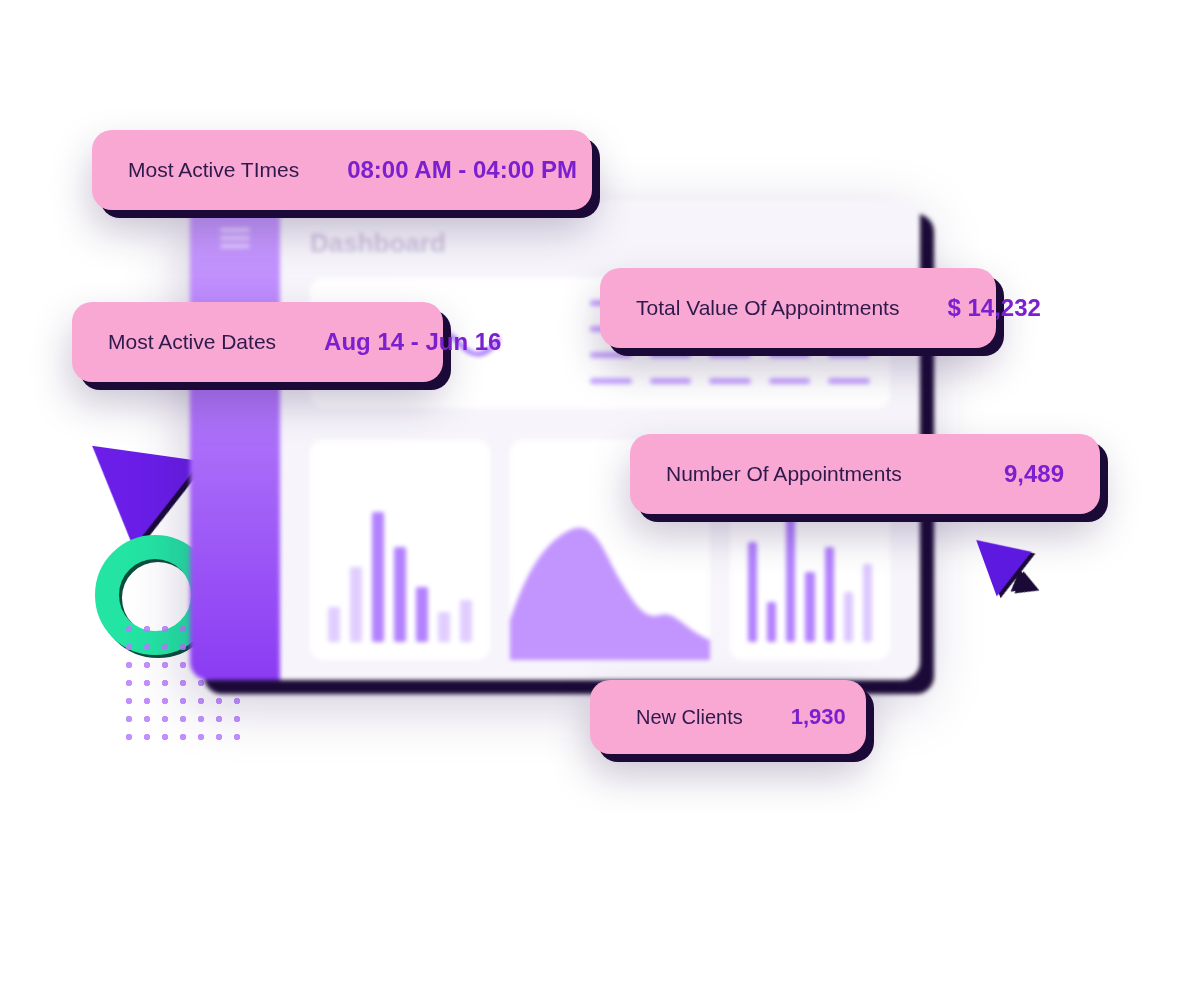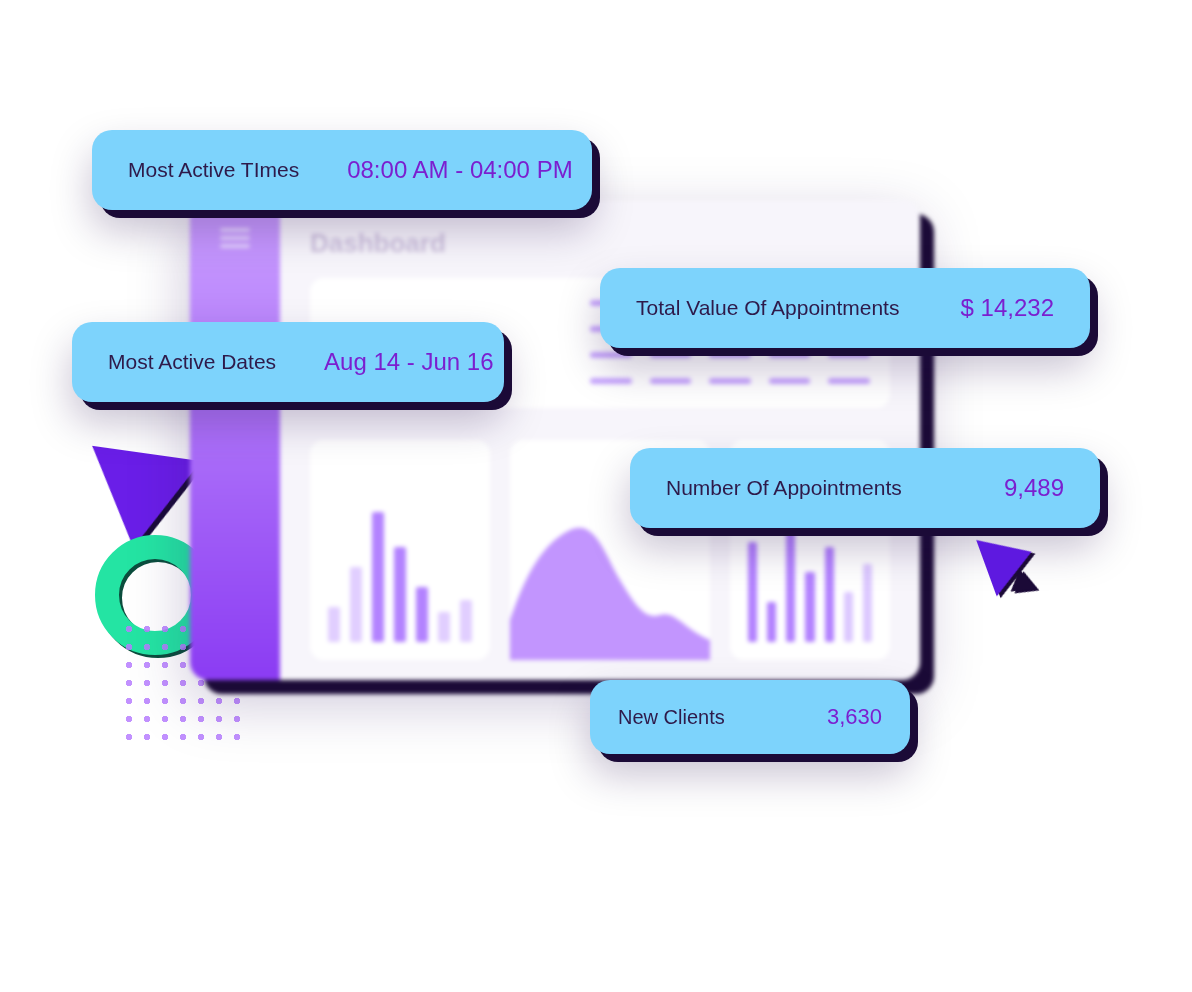--- a/index.html
+++ b/index.html
@@ -82,33 +82,33 @@
   .p1 .bars span:nth-child(4){height:95px}
   .p1 .bars span:nth-child(5){height:55px}
   .p1 .bars span:nth-child(6){height:30px;background:#E1CEFF}
   .p1 .bars span:nth-child(7){height:42px;background:#E1CEFF}
 
   .area { position: absolute; left: 0; bottom: 0; width: 100%; height: 160px; }
   .area svg path { fill: #B37BFE; opacity: 0.8; }
 
   
   .card {
-    position: absolute; background: #7dd3fc; border-radius: 20px;
+    position: absolute; background: #f9a8d4; border-radius: 20px;
     box-shadow: 8px 8px 0 #1B0A37, 0 20px 40px rgba(30,8,70,0.25);
     display: flex; align-items: center; justify-content: space-between;
     padding: 0 36px; gap: 48px;
   }
   .card .label { font-size: 21px; font-weight: 500; color: #2E1A4A; white-space: nowrap; }
-  .card .value { font-size: 24px; font-weight: 400; color: #7B1FCF; white-space: nowrap; }
+  .card .value { font-size: 24px; font-weight: 700; color: #7B1FCF; white-space: nowrap; }
 
   .card.c-times  { left: 92px;  top: 130px; width: 500px; height: 80px; }
-  .card.c-dates  { left: 72px;  top: 322px; width: 432px; height: 80px; }
-  .card.c-total  { left: 600px; top: 268px; width: 490px; height: 80px; }
-  .card.c-count  { left: 630px; top: 448px; width: 470px; height: 80px; }
-  .card.c-new    { left: 590px; top: 680px; width: 320px; height: 74px; padding: 0 28px; text-align: center; }
+  .card.c-dates  { left: 72px;  top: 302px; width: 371px; height: 80px; }
+  .card.c-total  { left: 600px; top: 268px; width: 396px; height: 80px; }
+  .card.c-count  { left: 630px; top: 434px; width: 470px; height: 80px; }
+  .card.c-new    { left: 590px; top: 680px; width: 276px; height: 74px; padding: 0 46px; text-align: center; }
   .card.c-new .label { font-size: 20px; }
   .card.c-new .value { font-size: 22px; }
 
   
   .cursor-arrow {
     position: absolute; left: 985px; top: 530px;
     width: 0; height: 0;
     border-top: 30px solid transparent;
     border-bottom: 30px solid transparent;
     border-left: 48px solid #5E19E0;
@@ -216,18 +216,18 @@
     <span class="value">Aug 14 - Jun 16</span>
   </div>
 
   <div class="card c-count">
     <span class="label">Number Of  Appointments</span>
     <span class="value">9,489</span>
   </div>
 
   <div class="card c-new">
     <span class="label">New Clients</span>
-    <span class="value">3,630</span>
+    <span class="value">1,930</span>
   </div>
 
   <div class="cursor-arrow"></div>
 
 </div>
 
 </body></html>

